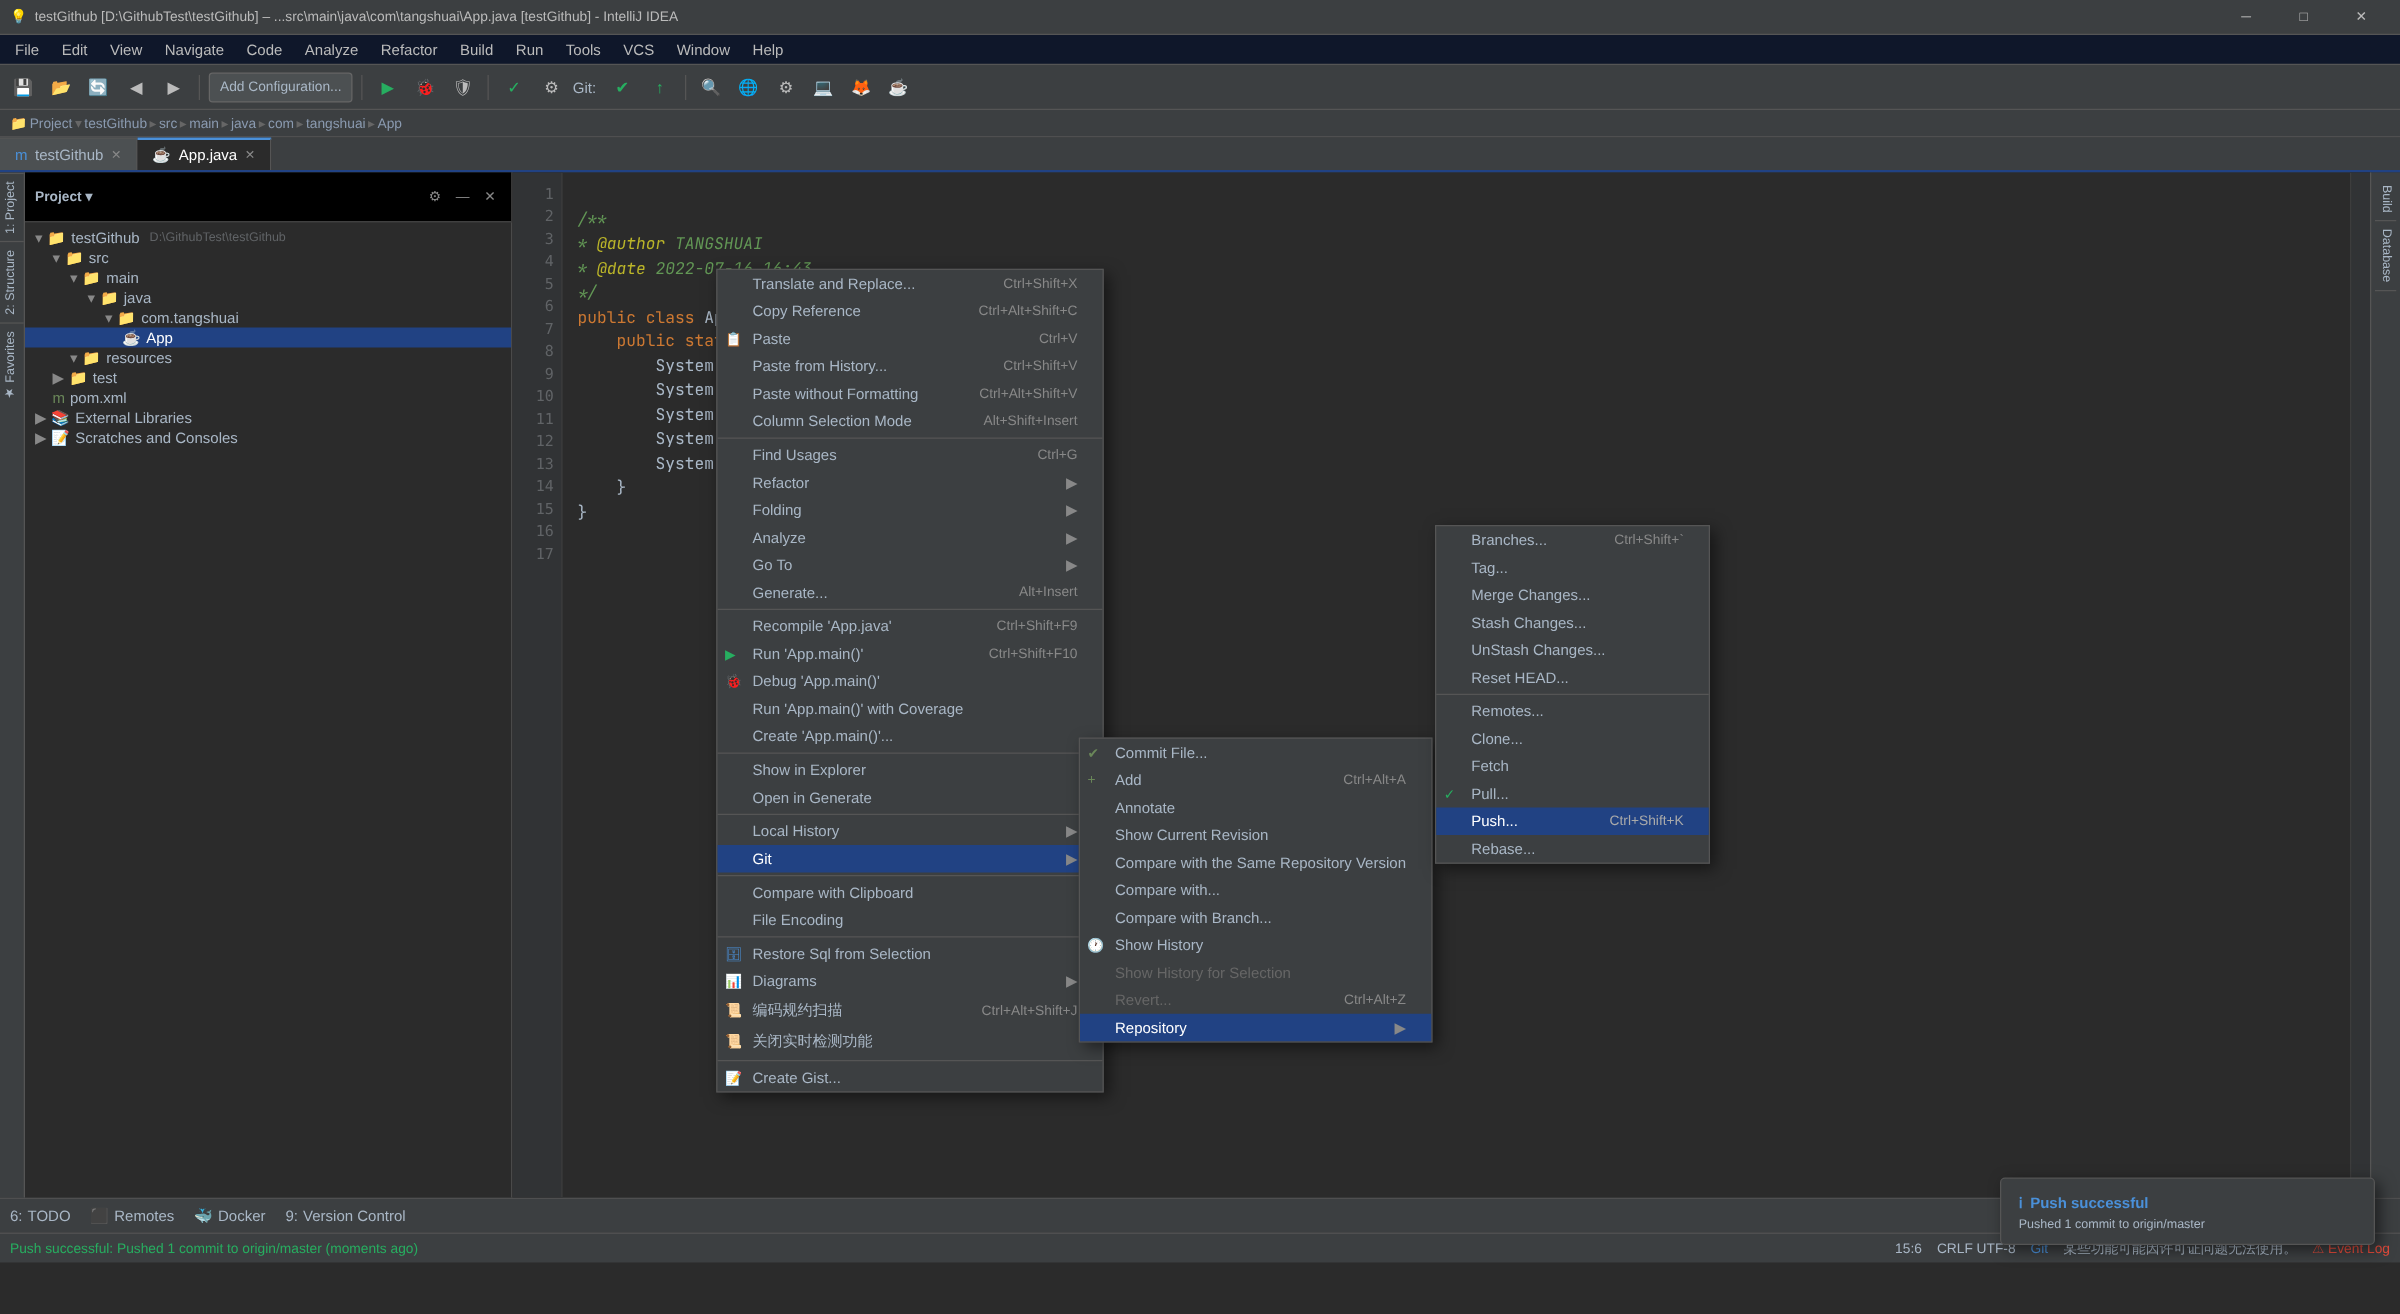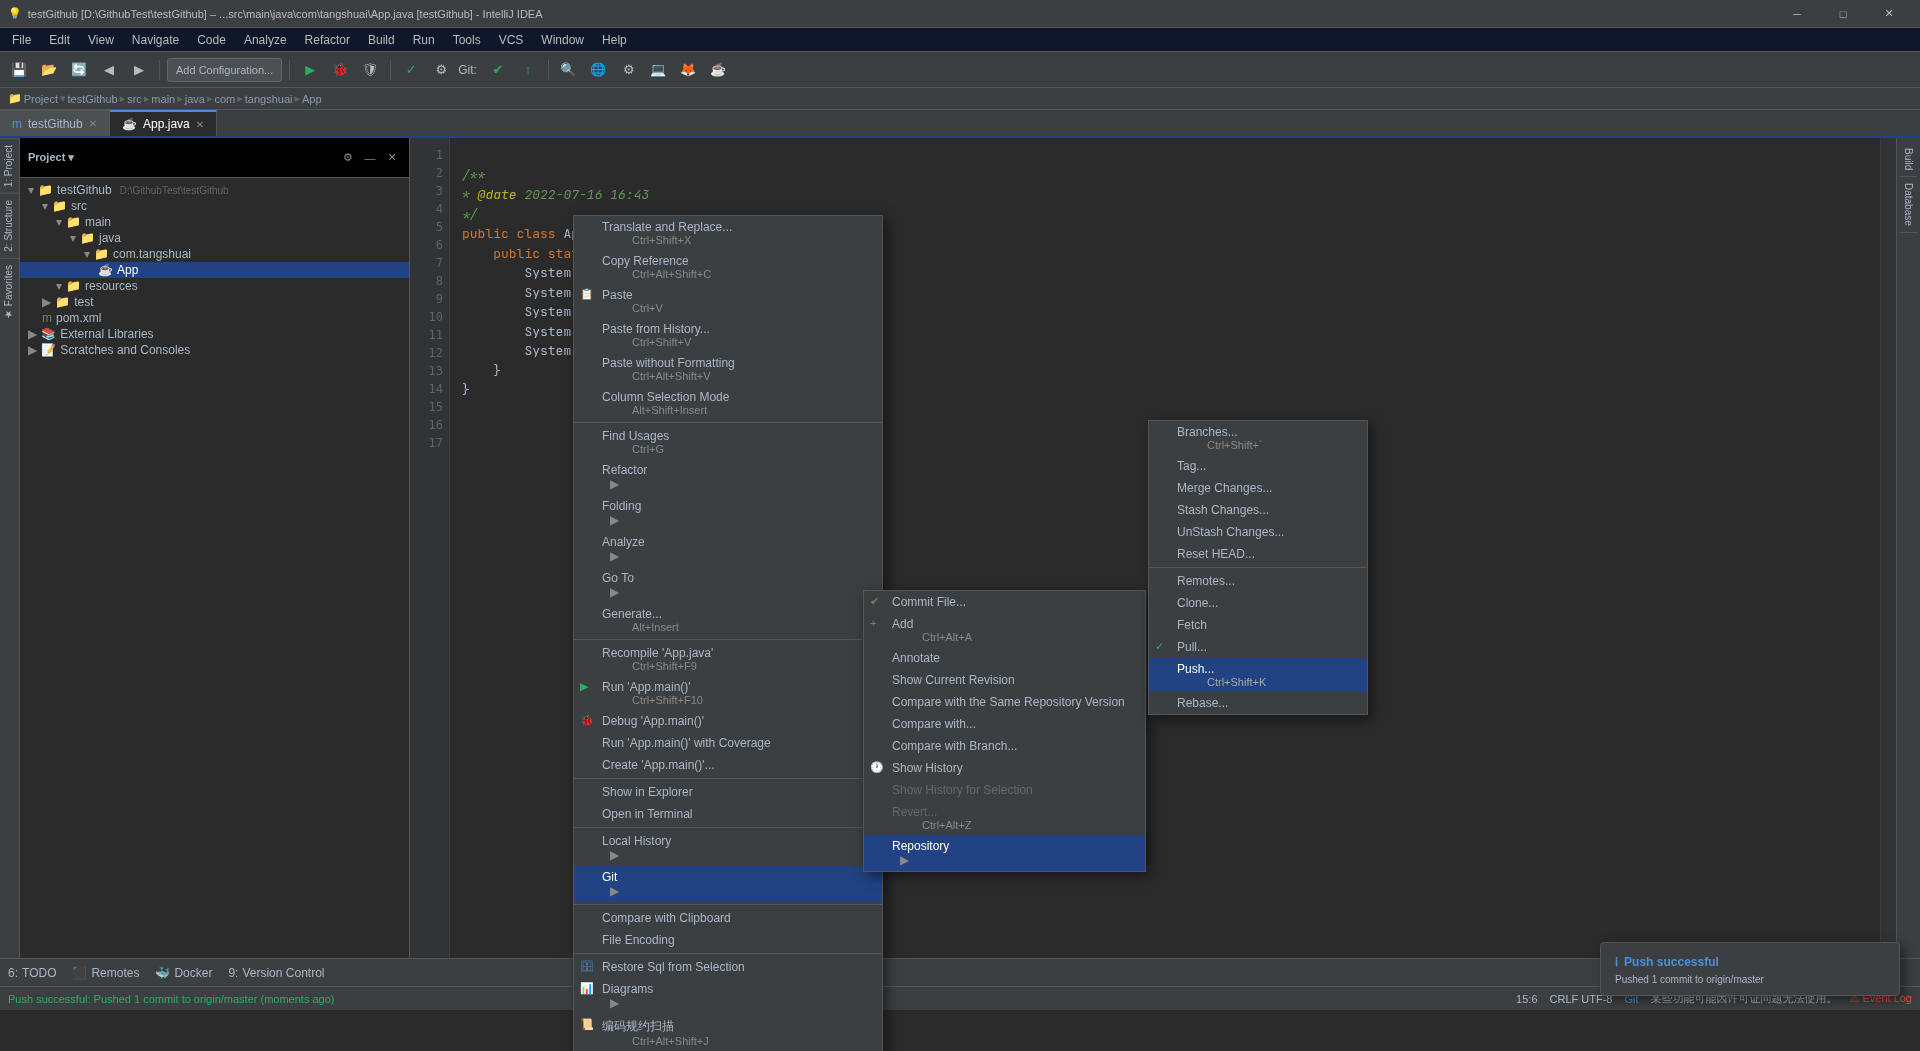--- a/index.html
+++ b/index.html
@@ -303,28 +303,28 @@
       position: absolute;
       background: #3c3f41;
       border: 1px solid #555;
       box-shadow: 4px 4px 12px rgba(0,0,0,0.5);
       min-width: 300px;
       z-index: 100;
       font-size: 12px;
     }
     .ctx-item {
       display: flex;
+      align-items: center;
       justify-content: space-between;
       padding: 4px 20px 4px 28px;
       cursor: pointer;
       color: #a9b7c6;
       position: relative;
       white-space: nowrap;
       min-height: 22px;
-      flex-direction: column;
     }
     .ctx-item.active { background: #214283; color: #fff; }
     .ctx-item.disabled { color: #666; }
     .ctx-item .shortcut {
       color: #888;
       font-size: 11px;
       margin-left: 30px;
     }
     .ctx-item.active .shortcut { color: #aaa; }
     .ctx-item .arrow { color: #888; margin-left: 8px; }
@@ -596,20 +596,21 @@
           <div>13</div>
           <div>14</div>
           <div>15</div>
         <div>16</div>
           <div>17</div>
       </div>
 
       <div class="code-area">
         <div>&nbsp;</div>
         <div><span class="cmt">/**</span></div>
+        <div><span class="cmt"> * <span class="ann">@author</span> TANGSHUAI</span></div>
         <div><span class="cmt"> * <span class="ann">@date</span> 2022-07-16 16:43</span></div>
         <div><span class="cmt"> */</span></div>
         <div><span class="kw">public class</span> App {</div>
         <div>&nbsp;&nbsp;&nbsp;&nbsp;<span class="kw">public static void</span> <span class="fn">main</span>(String[] args) {</div>
         <div>&nbsp;&nbsp;&nbsp;&nbsp;&nbsp;&nbsp;&nbsp;&nbsp;System.out...</div>
         <div>&nbsp;&nbsp;&nbsp;&nbsp;&nbsp;&nbsp;&nbsp;&nbsp;System.out...</div>
         <div>&nbsp;&nbsp;&nbsp;&nbsp;&nbsp;&nbsp;&nbsp;&nbsp;System.out...</div>
         <div>&nbsp;&nbsp;&nbsp;&nbsp;&nbsp;&nbsp;&nbsp;&nbsp;System.out...</div>
         <div>&nbsp;&nbsp;&nbsp;&nbsp;&nbsp;&nbsp;&nbsp;&nbsp;System.out...</div>
         <div>&nbsp;&nbsp;&nbsp;&nbsp;}</div>
@@ -729,21 +730,21 @@
     <span>Run 'App.main()' with Coverage</span>
   </div>
   <div class="ctx-item">
     <span>Create 'App.main()'...</span>
   </div>
   <div class="ctx-sep"></div>
   <div class="ctx-item">
     <span>Show in Explorer</span>
   </div>
   <div class="ctx-item">
-    <span>Open in Terminal</span>
+    <span>Open in Generate</span>
   </div>
   <div class="ctx-sep"></div>
   <div class="ctx-item">
     <span>Local History</span>
     <span class="arrow">▶</span>
   </div>
   <div class="ctx-item active">
     <span>Git</span>
     <span class="arrow">▶</span>
   </div>

